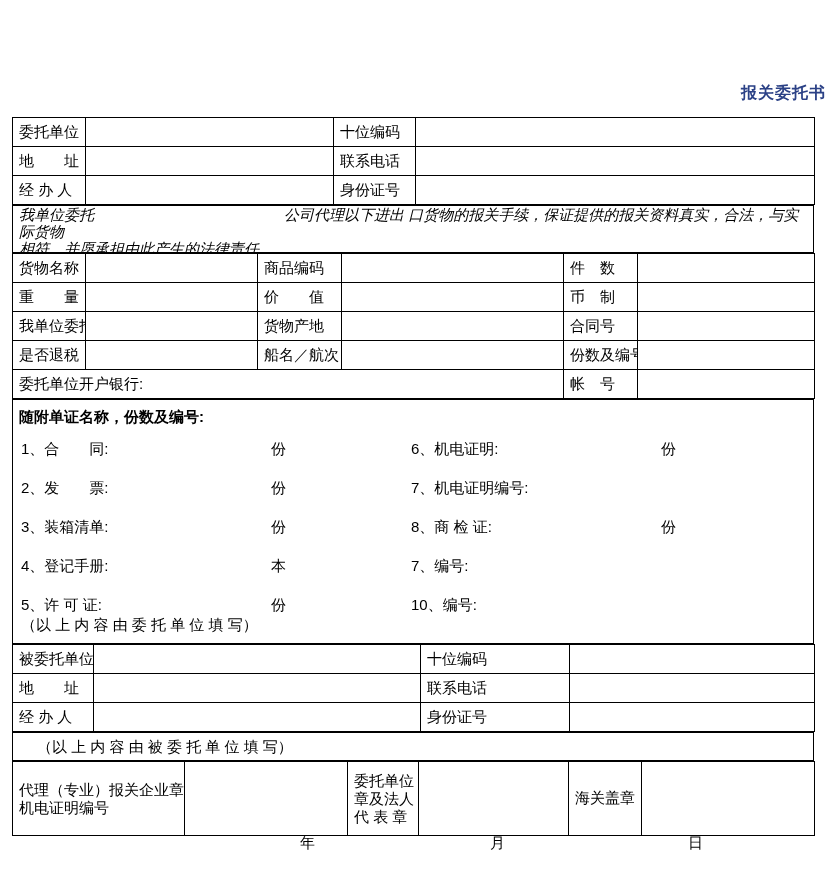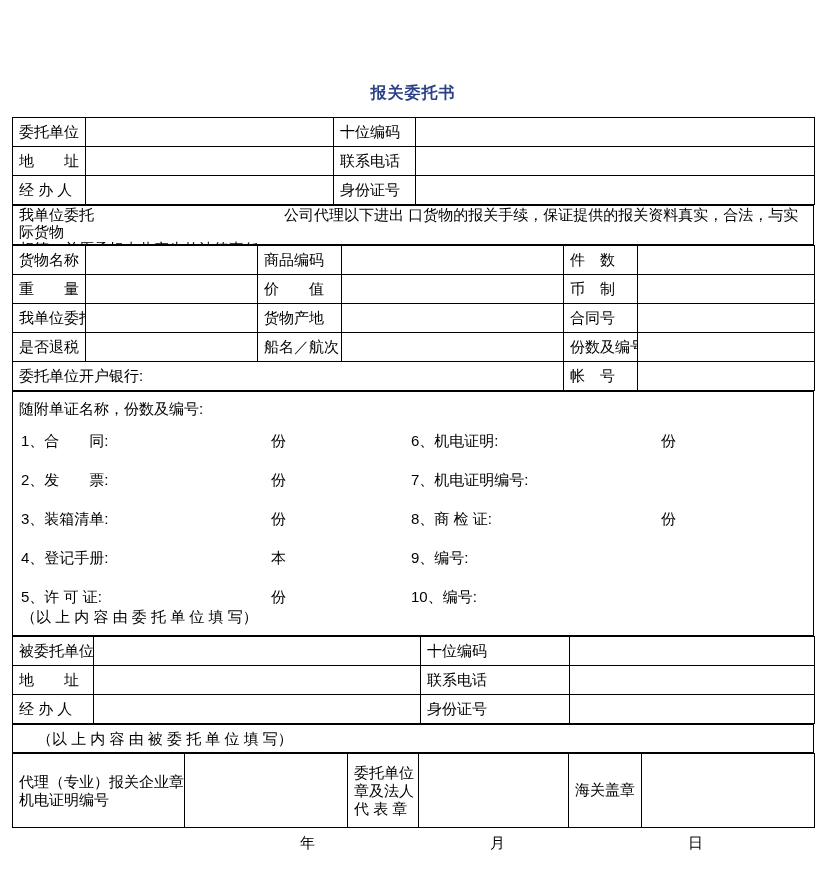--- a/index.html
+++ b/index.html
@@ -3,36 +3,36 @@
 <meta charset="utf-8">
 <style>
   html,body { margin:0; padding:0; background:#ffffff; }
   .page {
     position:relative; width:826px; height:878px; background:#ffffff;
     font-family:"Liberation Sans", sans-serif; font-size:15px; color:#000;
     overflow:hidden;
   }
   .title {
     position:absolute; top:83px; left:0; width:100%;
-    text-align:center; font-size:16px; font-weight:bold; margin:0;
+    text-align:right; font-size:16px; font-weight:bold; margin:0;
     letter-spacing:1px;
   }
   .form { position:absolute; left:12px; top:117px; width:802px; }
   table.tbl { border-collapse:collapse; table-layout:fixed; width:802px; }
   table.tbl td {
     border:1px solid #000; height:28px; padding:0 16px 0 6px;
     overflow:hidden; white-space:nowrap; vertical-align:middle;
   }
   .para {
     border:1px solid #000; height:34px; line-height:17px;
-    padding:0 4px 4px 6px; overflow:hidden;
+    padding:0 4px 12px 6px; overflow:hidden;font-style:italic;
   }
   .gap { display:inline-block; width:190px; height:12px; }
   .docs { position:relative; border:1px solid #000; height:243px; }
-  .docs-hdr { position:absolute; left:6px; top:8px; }
+  .docs-hdr { position:absolute; left:6px; top:8px;font-weight:bold; }
   .doc-row { position:absolute; left:0; width:100%; height:18px; }
   .doc-row .l-label { position:absolute; left:8px; }
   .doc-row .l-unit  { position:absolute; left:258px; }
   .doc-row .r-label { position:absolute; left:398px; }
   .doc-row .r-unit  { position:absolute; left:648px; }
   .docs-ftr { position:absolute; left:8px; top:216px;text-align:center; }
   .note-row { border:1px solid #000; height:27px; line-height:27px; padding-left:24px; }
   table.sig td { height:73px; vertical-align:middle; }
   .seal-lines div { line-height:18px; white-space:nowrap; }
   .date-line { position:absolute; top:834px; left:0; width:826px; height:18px; }
@@ -150,21 +150,21 @@
       </div>
       <div class="doc-row" style="top:118px">
         <span class="l-label">3、装箱清单:</span>
         <span class="l-unit">份</span>
         <span class="r-label">8、商 检 证:</span>
         <span class="r-unit">份</span>
       </div>
       <div class="doc-row" style="top:157px">
         <span class="l-label">4、登记手册:</span>
         <span class="l-unit">本</span>
-        <span class="r-label">9、编号:</span>
+        <span class="r-label">7、编号:</span>
         <span class="r-unit"></span>
       </div>
       <div class="doc-row" style="top:196px">
         <span class="l-label">5、许 可 证:</span>
         <span class="l-unit">份</span>
         <span class="r-label">10、编号:</span>
         <span class="r-unit"></span>
       </div>
 
       <div class="docs-ftr">（以 上 内 容 由 委 托 单 位 填 写）</div>

